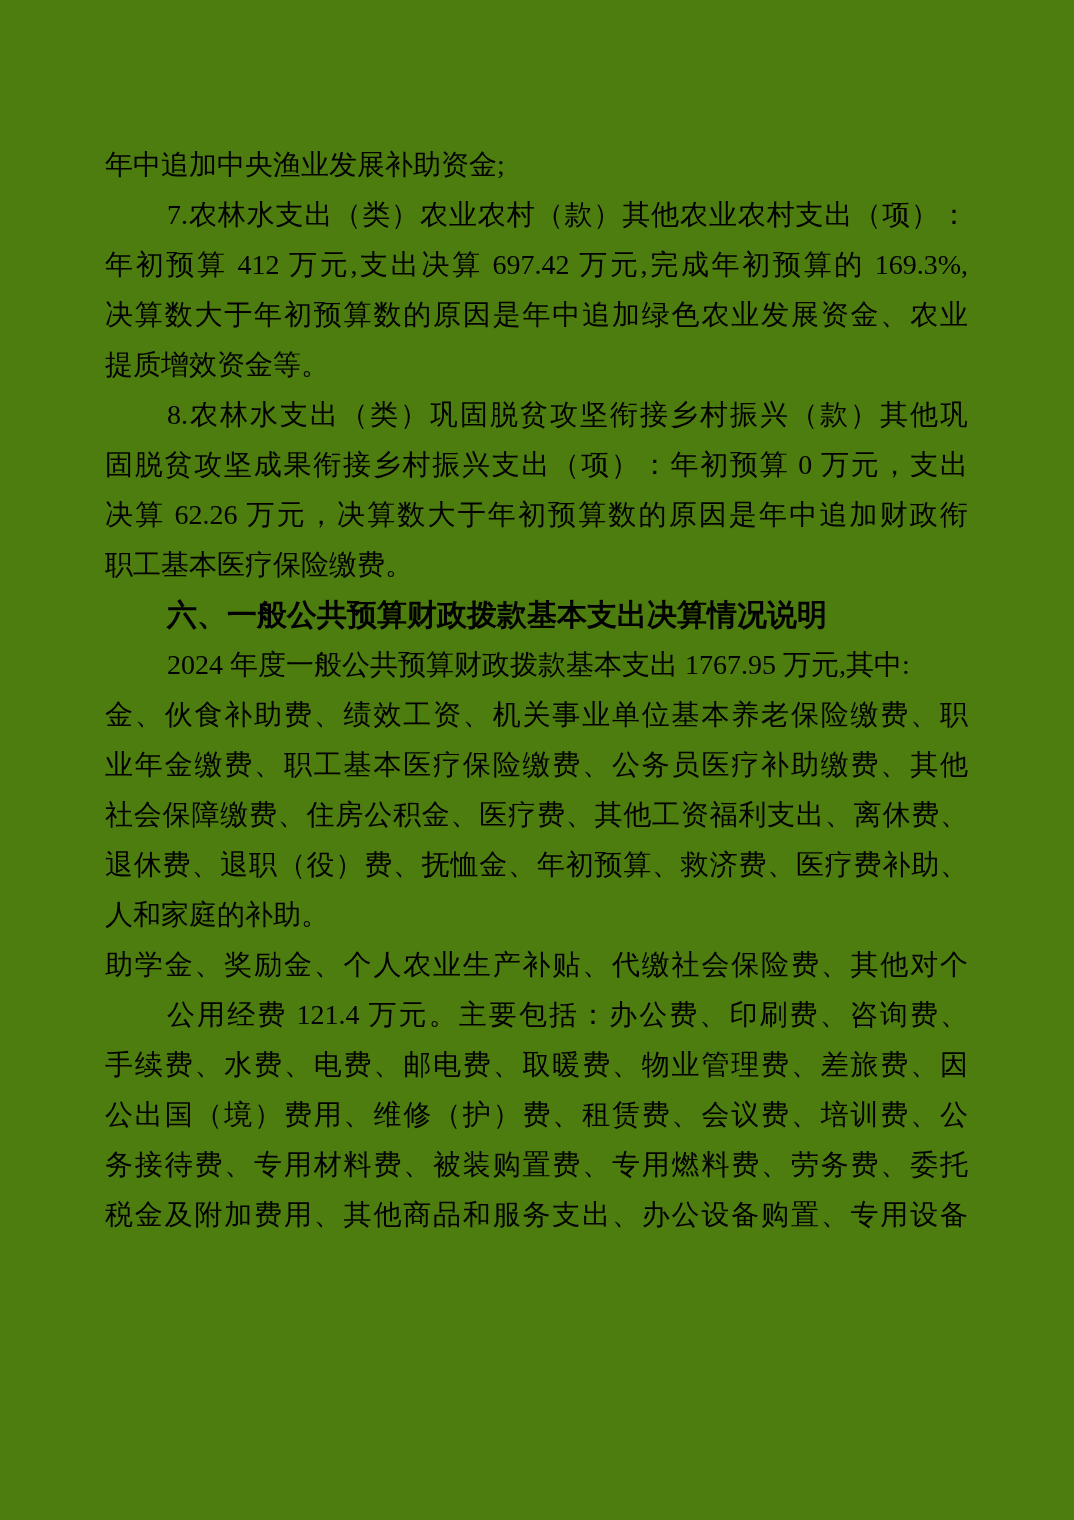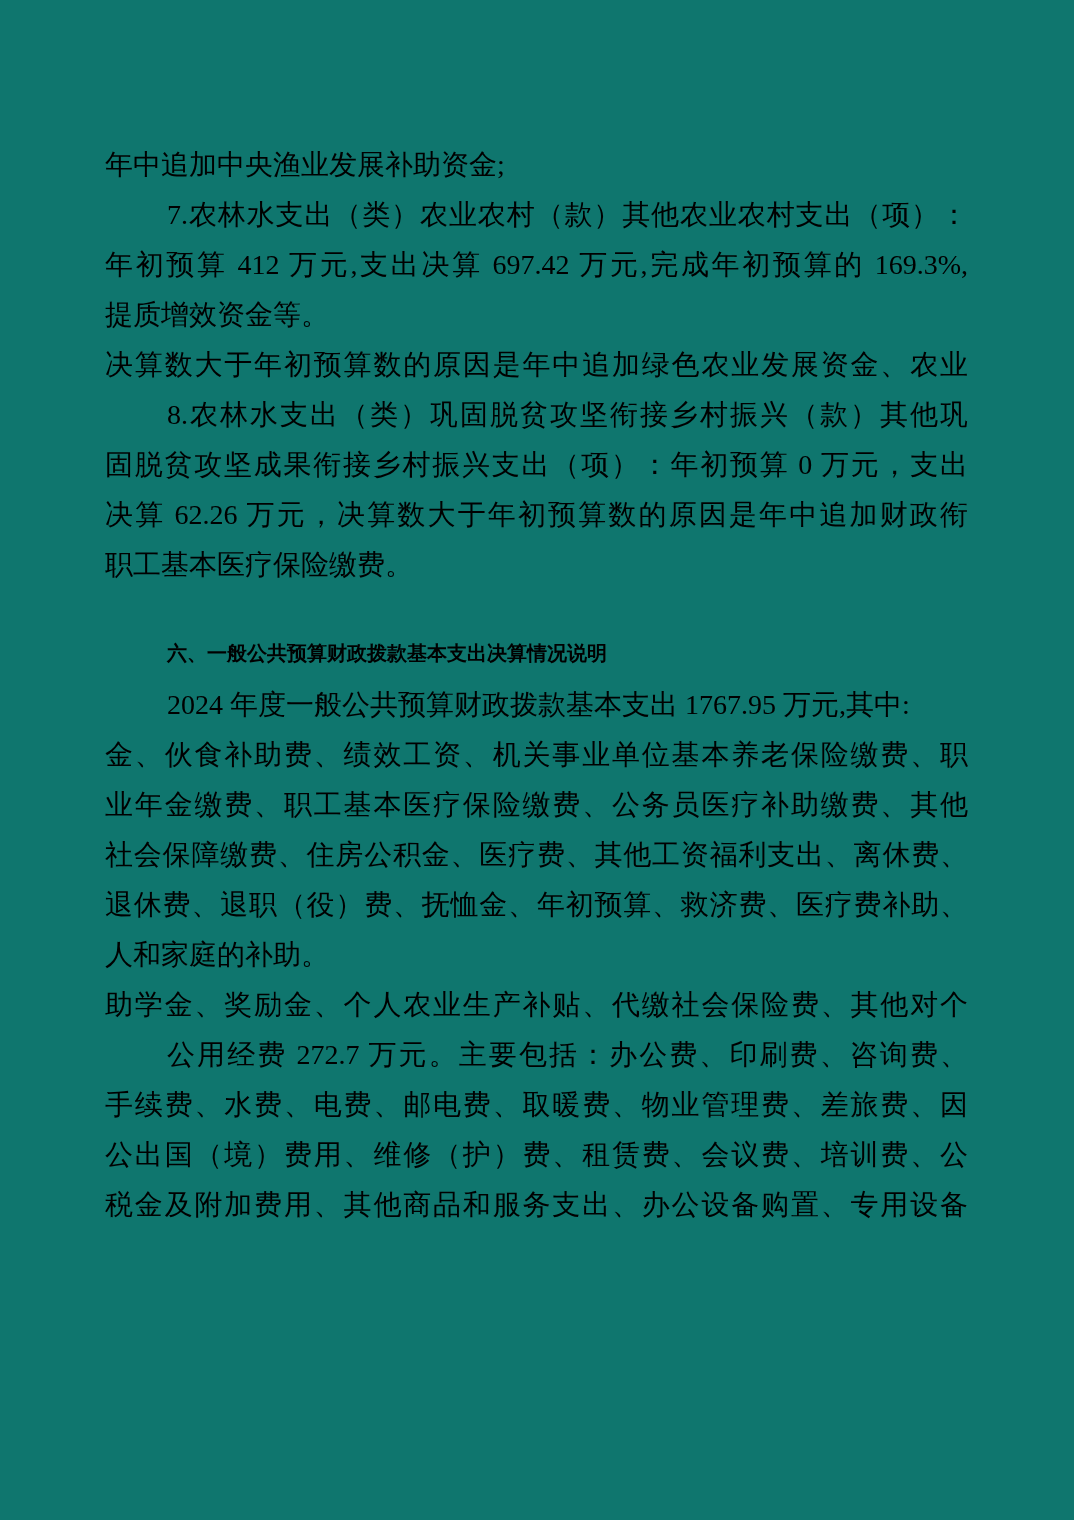--- a/index.html
+++ b/index.html
@@ -36,39 +36,38 @@
     text-align-last: justify;
     overflow: hidden;
   }
   .line.first-indent {
     text-indent: 62px;
   }
   .line.para-last {
     text-align-last: left;
   }
   .paragraph.heading .line {
-    font-family: Liberation Mono, monospace;
+    font-family: Liberation Sans, sans-serif;
     font-weight: 700;
-    font-size: 20px;
-    margin-top: 40px;
+    font-size: 30px;
   }
 </style>
 </head>
 <body>
 
-<div class="page" style="background: #0f766e; color: rgb(0, 0, 0);">
+<div class="page" style="background: #4d7c0f; color: rgb(0, 0, 0);">
   <div class="content">
       <div class="paragraph body">
         <div class="line para-last">年中追加中央渔业发展补助资金;</div>
       </div>
       <div class="paragraph body">
         <div class="line first-indent">7.农林水支出（类）农业农村（款）其他农业农村支出（项）：</div>
         <div class="line">年初预算 412 万元,支出决算 697.42 万元,完成年初预算的 169.3%,</div>
+        <div class="line">决算数大于年初预算数的原因是年中追加绿色农业发展资金、农业</div>
         <div class="line para-last">提质增效资金等。</div>
-        <div class="line">决算数大于年初预算数的原因是年中追加绿色农业发展资金、农业</div>
       </div>
       <div class="paragraph body">
         <div class="line first-indent">8.农林水支出（类）巩固脱贫攻坚衔接乡村振兴（款）其他巩</div>
         <div class="line">固脱贫攻坚成果衔接乡村振兴支出（项）：年初预算 0 万元，支出</div>
         <div class="line">决算 62.26 万元，决算数大于年初预算数的原因是年中追加财政衔</div>
         <div class="line para-last">职工基本医疗保险缴费。</div>
       </div>
       <div class="paragraph heading">
         <div class="line first-indent para-last">六、一般公共预算财政拨款基本支出决算情况说明</div>
       </div>
@@ -77,19 +76,20 @@
       </div>
       <div class="paragraph body">
         <div class="line">金、伙食补助费、绩效工资、机关事业单位基本养老保险缴费、职</div>
         <div class="line">业年金缴费、职工基本医疗保险缴费、公务员医疗补助缴费、其他</div>
         <div class="line">社会保障缴费、住房公积金、医疗费、其他工资福利支出、离休费、</div>
         <div class="line">退休费、退职（役）费、抚恤金、年初预算、救济费、医疗费补助、</div>
         <div class="line para-last">人和家庭的补助。</div>
         <div class="line">助学金、奖励金、个人农业生产补贴、代缴社会保险费、其他对个</div>
       </div>
       <div class="paragraph body">
-        <div class="line first-indent">公用经费 272.7 万元。主要包括：办公费、印刷费、咨询费、</div>
+        <div class="line first-indent">公用经费 121.4 万元。主要包括：办公费、印刷费、咨询费、</div>
         <div class="line">手续费、水费、电费、邮电费、取暖费、物业管理费、差旅费、因</div>
         <div class="line">公出国（境）费用、维修（护）费、租赁费、会议费、培训费、公</div>
+        <div class="line">务接待费、专用材料费、被装购置费、专用燃料费、劳务费、委托</div>
         <div class="line">税金及附加费用、其他商品和服务支出、办公设备购置、专用设备</div>
       </div>
     </div>
 </div>
 
 </body></html>

